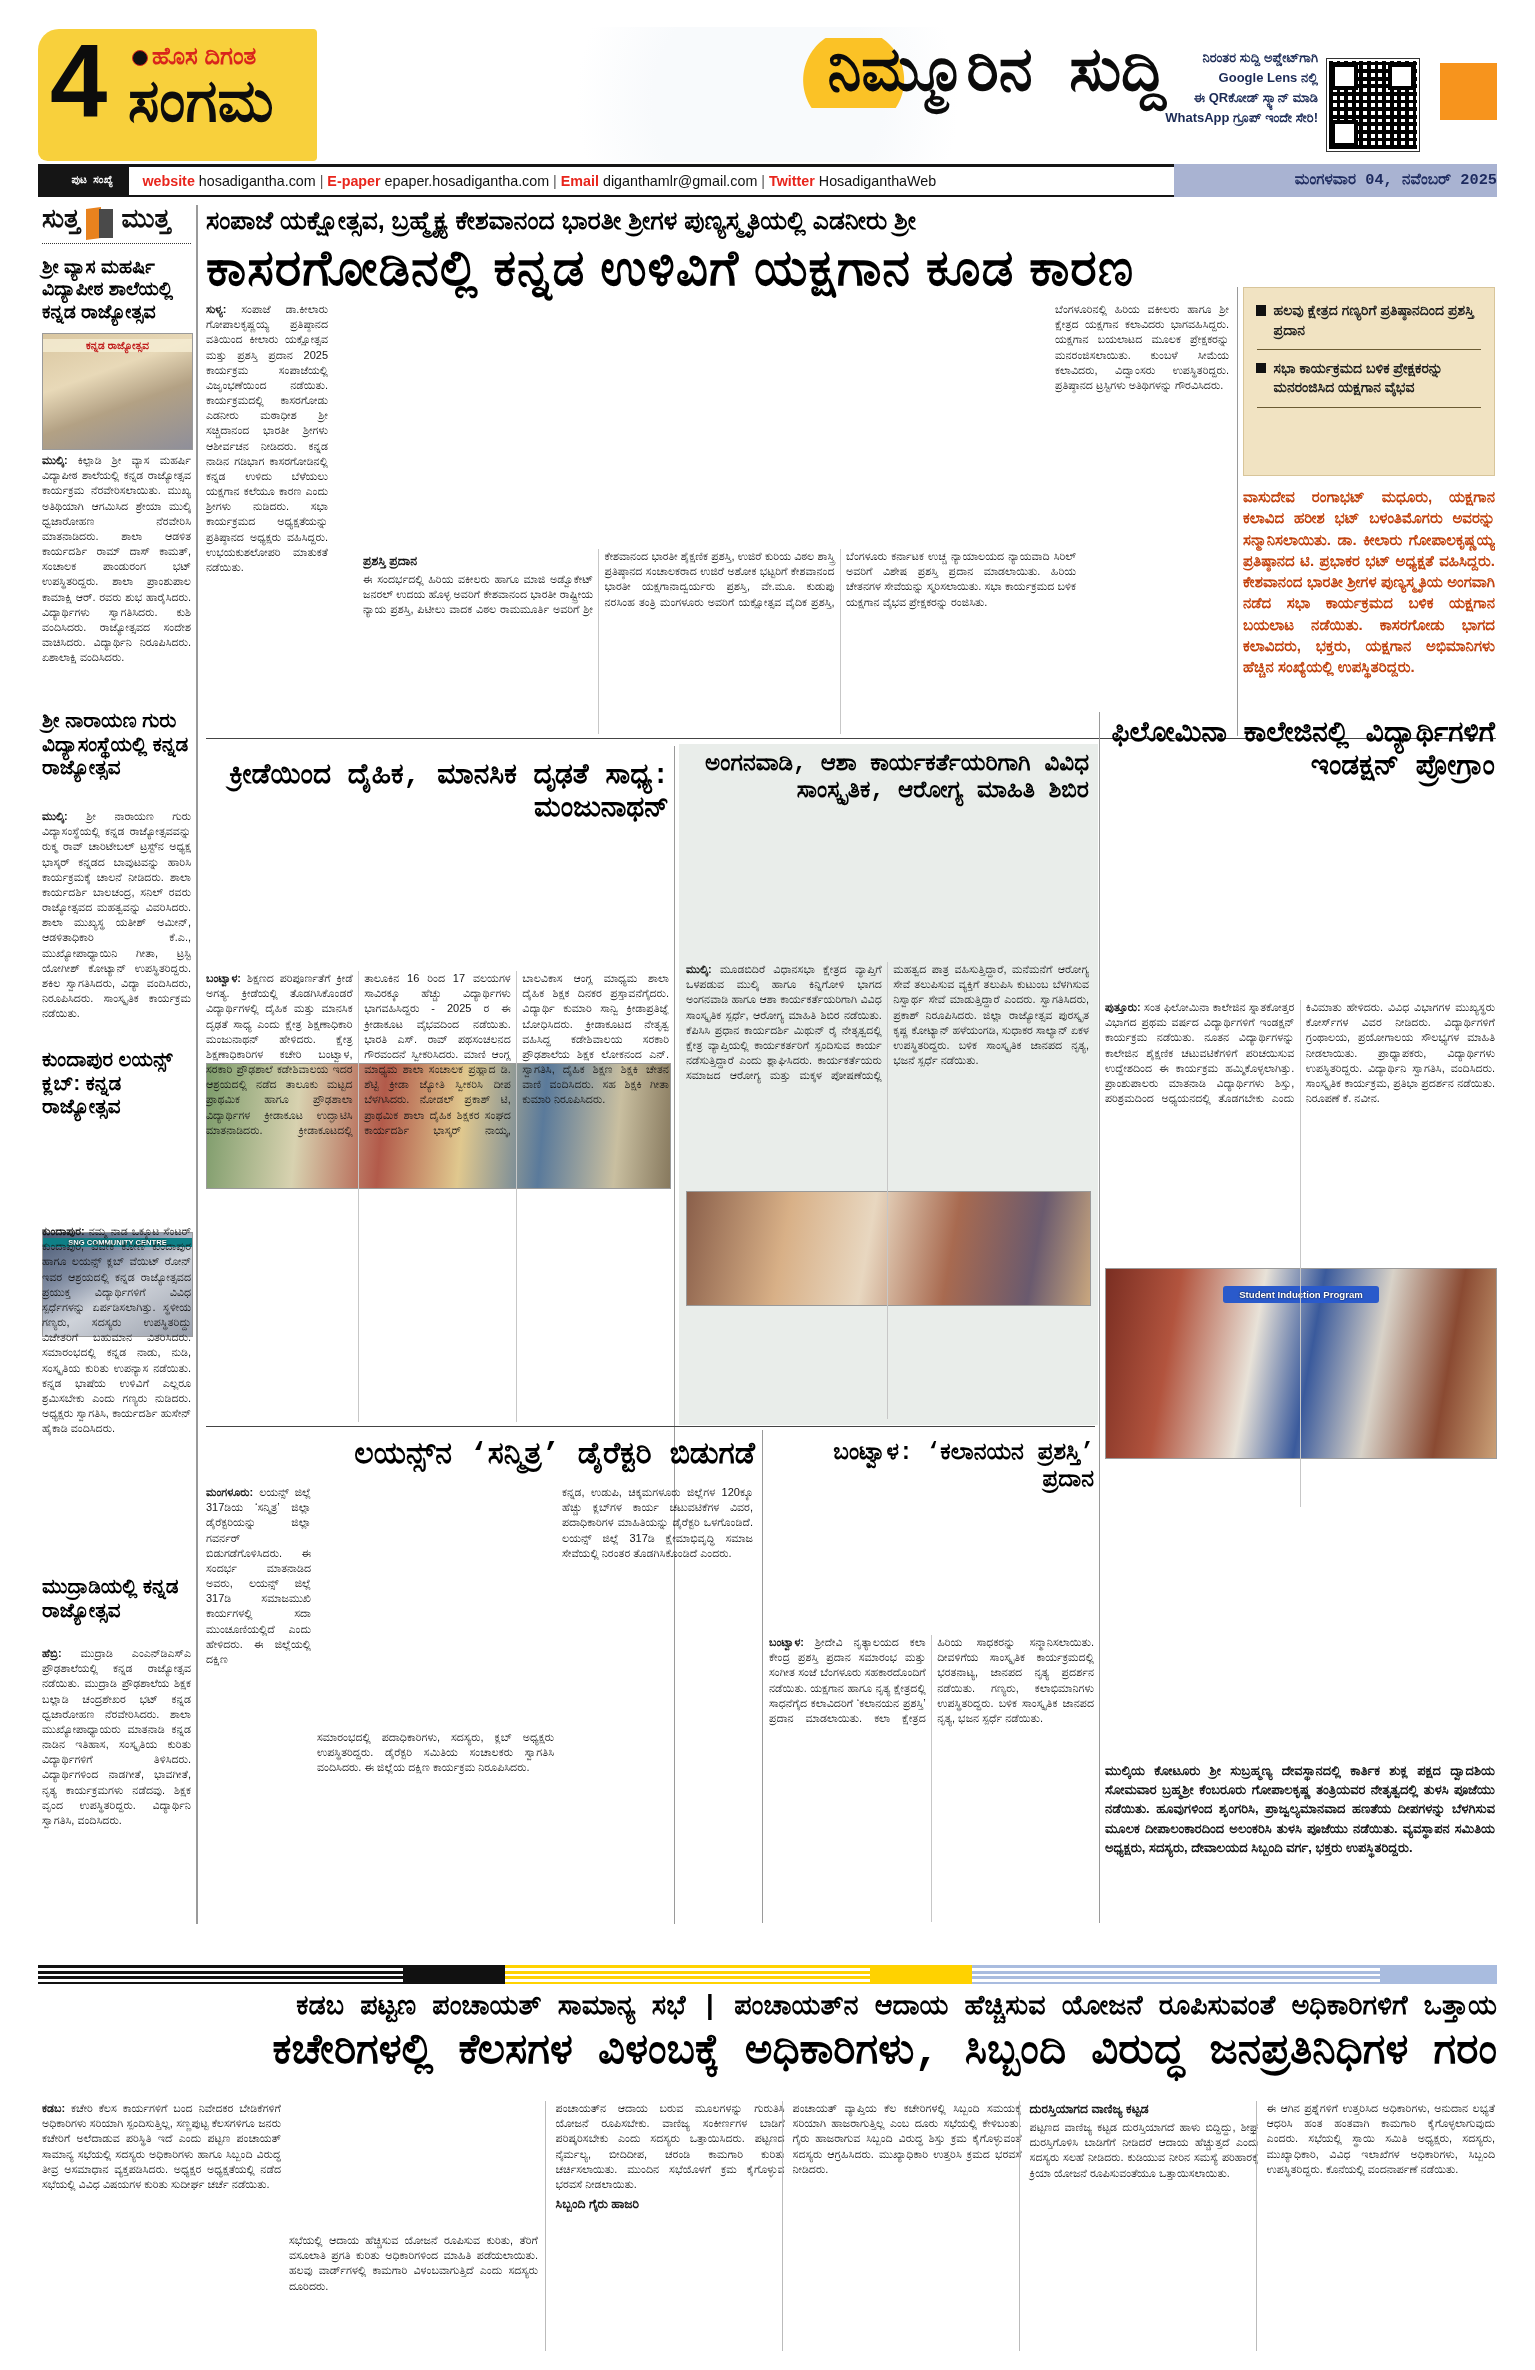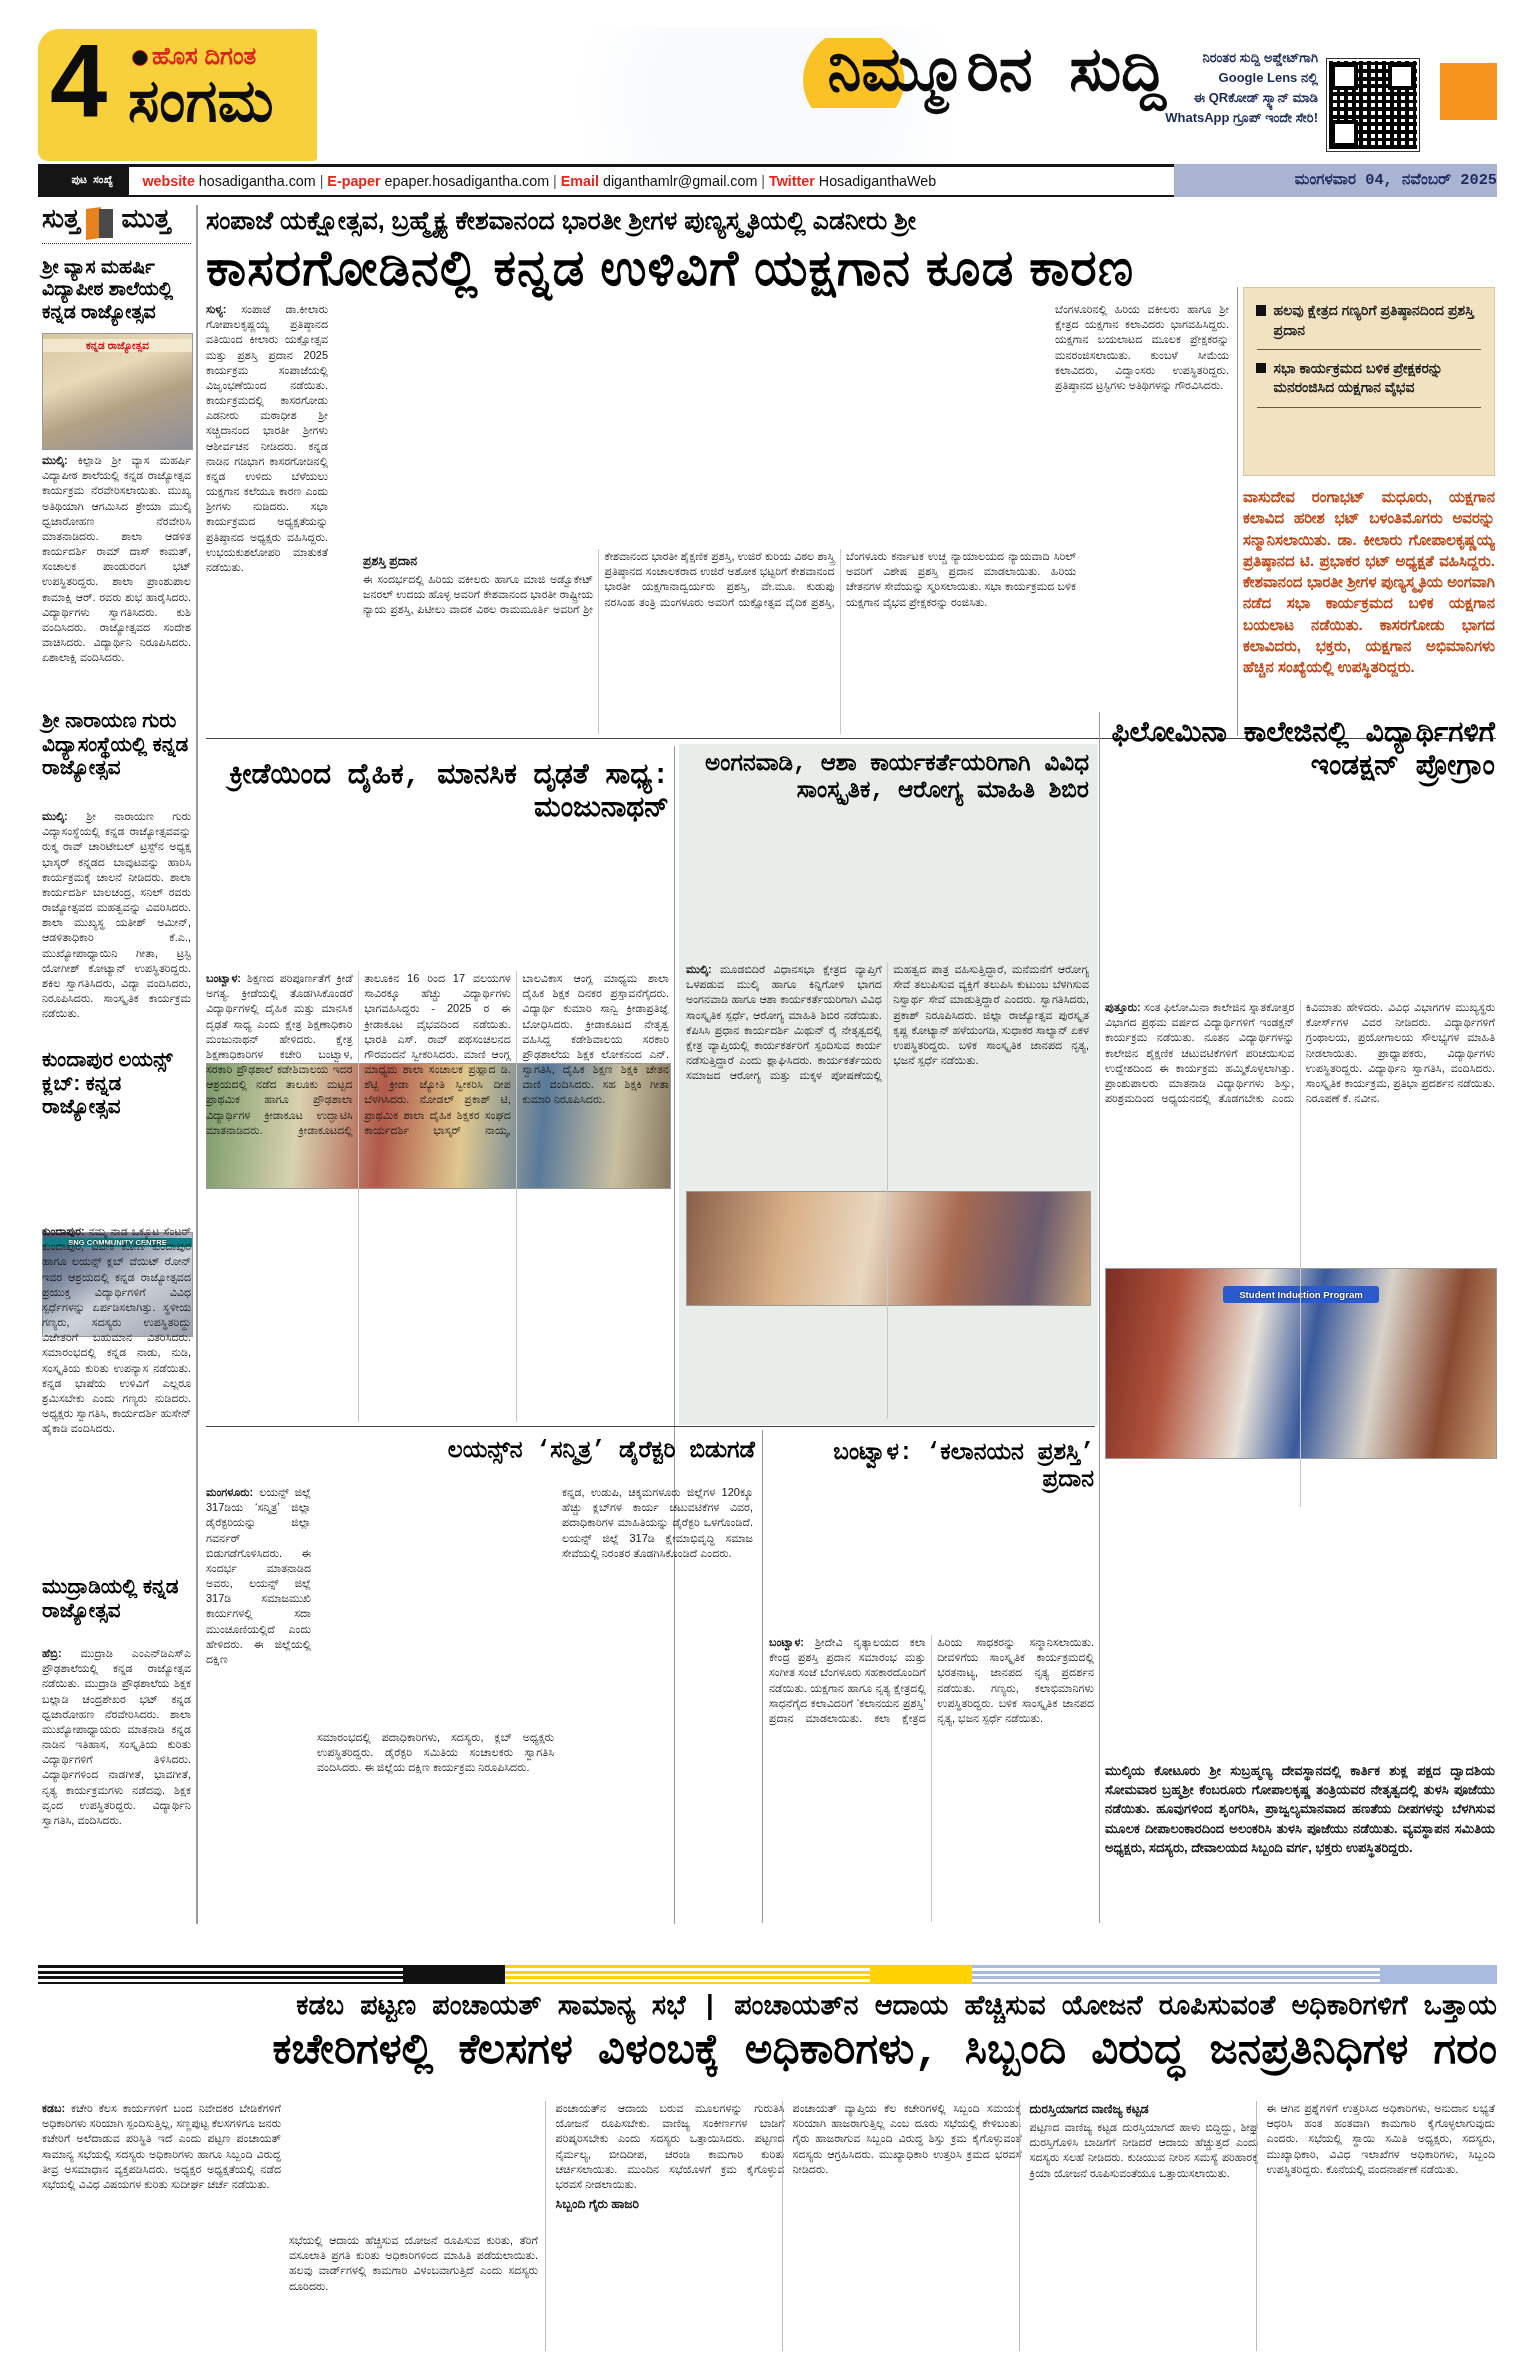--- a/index.html
+++ b/index.html
@@ -168,21 +168,21 @@
 
   <div class="abs head center" style="left:1105px;top:717px;width:390px;font-size:28px;">ಫಿಲೋಮಿನಾ ಕಾಲೇಜಿನಲ್ಲಿ ವಿದ್ಯಾರ್ಥಿಗಳಿಗೆ ಇಂಡಕ್ಷನ್ ಪ್ರೋಗ್ರಾಂ</div>
   <div class="abs photo" style="left:1105px;top:805px;width:390px;height:189px;background:linear-gradient(100deg,#7a2e22 0%,#b2543e 18%,#e8e2d8 38%,#3a5a9c 52%,#d8d2c8 68%,#8a4a32 85%,#caa077 100%);">
     <div class="plabel" style="left:30%;right:30%;top:17px;background:#2a5acb;color:#fff;font-size:9.6px;padding:2.9px 1.9px;border-radius:2.9px;">Student Induction Program</div>
   </div>
   <div class="abs bt cols2" style="left:1105px;top:1000px;width:390px;height:507px;">
     <b>ಪುತ್ತೂರು:</b> <span>ಸಂತ ಫಿಲೋಮಿನಾ ಕಾಲೇಜಿನ ಸ್ನಾತಕೋತ್ತರ ವಿಭಾಗದ ಪ್ರಥಮ ವರ್ಷದ ವಿದ್ಯಾರ್ಥಿಗಳಿಗೆ ಇಂಡಕ್ಷನ್ ಕಾರ್ಯಕ್ರಮ ನಡೆಯಿತು. ನೂತನ ವಿದ್ಯಾರ್ಥಿಗಳನ್ನು ಕಾಲೇಜಿನ ಶೈಕ್ಷಣಿಕ ಚಟುವಟಿಕೆಗಳಿಗೆ ಪರಿಚಯಿಸುವ ಉದ್ದೇಶದಿಂದ ಈ ಕಾರ್ಯಕ್ರಮ ಹಮ್ಮಿಕೊಳ್ಳಲಾಗಿತ್ತು. ಪ್ರಾಂಶುಪಾಲರು ಮಾತನಾಡಿ ವಿದ್ಯಾರ್ಥಿಗಳು ಶಿಸ್ತು, ಪರಿಶ್ರಮದಿಂದ ಅಧ್ಯಯನದಲ್ಲಿ ತೊಡಗಬೇಕು ಎಂದು ಕಿವಿಮಾತು ಹೇಳಿದರು. ವಿವಿಧ ವಿಭಾಗಗಳ ಮುಖ್ಯಸ್ಥರು ಕೋರ್ಸ್‌ಗಳ ವಿವರ ನೀಡಿದರು. ವಿದ್ಯಾರ್ಥಿಗಳಿಗೆ ಗ್ರಂಥಾಲಯ, ಪ್ರಯೋಗಾಲಯ ಸೌಲಭ್ಯಗಳ ಮಾಹಿತಿ ನೀಡಲಾಯಿತು. ಪ್ರಾಧ್ಯಾಪಕರು, ವಿದ್ಯಾರ್ಥಿಗಳು ಉಪಸ್ಥಿತರಿದ್ದರು. ವಿದ್ಯಾರ್ಥಿನಿ ಸ್ವಾಗತಿಸಿ, ವಂದಿಸಿದರು. ಸಾಂಸ್ಕೃತಿಕ ಕಾರ್ಯಕ್ರಮ, ಪ್ರತಿಭಾ ಪ್ರದರ್ಶನ ನಡೆಯಿತು. ನಿರೂಪಣೆ ಕೆ. ನವೀನ.</span>
   </div>
 
   <div class="abs hr" style="left:206px;top:1426px;width:889px;"></div>
-  <div class="abs head center" style="left:220px;top:1438px;width:535px;font-size:23px;">ಲಯನ್ಸ್‌ನ ‘ಸನ್ಮಿತ್ರ’ ಡೈರೆಕ್ಟರಿ ಬಿಡುಗಡೆ</div>
+  <div class="abs head center" style="left:220px;top:1438px;width:535px;font-size:30px;">ಲಯನ್ಸ್‌ನ ‘ಸನ್ಮಿತ್ರ’ ಡೈರೆಕ್ಟರಿ ಬಿಡುಗಡೆ</div>
 
   <div class="abs bt" style="left:206px;top:1485px;width:105px;height:438px;">
     <b>ಮಂಗಳೂರು:</b> <span>ಲಯನ್ಸ್ ಜಿಲ್ಲೆ 317ಡಿಯ ‘ಸನ್ಮಿತ್ರ’ ಜಿಲ್ಲಾ ಡೈರೆಕ್ಟರಿಯನ್ನು ಜಿಲ್ಲಾ ಗವರ್ನರ್ ಬಿಡುಗಡೆಗೊಳಿಸಿದರು. ಈ ಸಂದರ್ಭ ಮಾತನಾಡಿದ ಅವರು, ಲಯನ್ಸ್ ಜಿಲ್ಲೆ 317ಡಿ ಸಮಾಜಮುಖಿ ಕಾರ್ಯಗಳಲ್ಲಿ ಸದಾ ಮುಂಚೂಣಿಯಲ್ಲಿದೆ ಎಂದು ಹೇಳಿದರು. ಈ ಜಿಲ್ಲೆಯಲ್ಲಿ ದಕ್ಷಿಣ</span>
   </div>
   <div class="abs bt" style="left:562px;top:1485px;width:191px;height:438px;">ಕನ್ನಡ, ಉಡುಪಿ, ಚಿಕ್ಕಮಗಳೂರು ಜಿಲ್ಲೆಗಳ 120ಕ್ಕೂ ಹೆಚ್ಚು ಕ್ಲಬ್‌ಗಳ ಕಾರ್ಯ ಚಟುವಟಿಕೆಗಳ ವಿವರ, ಪದಾಧಿಕಾರಿಗಳ ಮಾಹಿತಿಯನ್ನು ಡೈರೆಕ್ಟರಿ ಒಳಗೊಂಡಿದೆ. ಲಯನ್ಸ್ ಜಿಲ್ಲೆ 317ಡಿ ಕ್ಷೇಮಾಭಿವೃದ್ಧಿ ಸಮಾಜ ಸೇವೆಯಲ್ಲಿ ನಿರಂತರ ತೊಡಗಿಸಿಕೊಂಡಿದೆ ಎಂದರು.</div>
   <div class="abs bt" style="left:317px;top:1730px;width:237px;height:191px;">ಸಮಾರಂಭದಲ್ಲಿ ಪದಾಧಿಕಾರಿಗಳು, ಸದಸ್ಯರು, ಕ್ಲಬ್ ಅಧ್ಯಕ್ಷರು ಉಪಸ್ಥಿತರಿದ್ದರು. ಡೈರೆಕ್ಟರಿ ಸಮಿತಿಯ ಸಂಚಾಲಕರು ಸ್ವಾಗತಿಸಿ ವಂದಿಸಿದರು. ಈ ಜಿಲ್ಲೆಯ ದಕ್ಷಿಣ ಕಾರ್ಯಕ್ರಮ ನಿರೂಪಿಸಿದರು.</div>
 
   <div class="abs vr" style="left:762px;top:1430px;height:493px;"></div>
 
   <div class="abs head center" style="left:769px;top:1440px;width:325px;font-size:23px;">ಬಂಟ್ವಾಳ: ‘ಕಲಾನಯನ ಪ್ರಶಸ್ತಿ’ ಪ್ರದಾನ</div>

